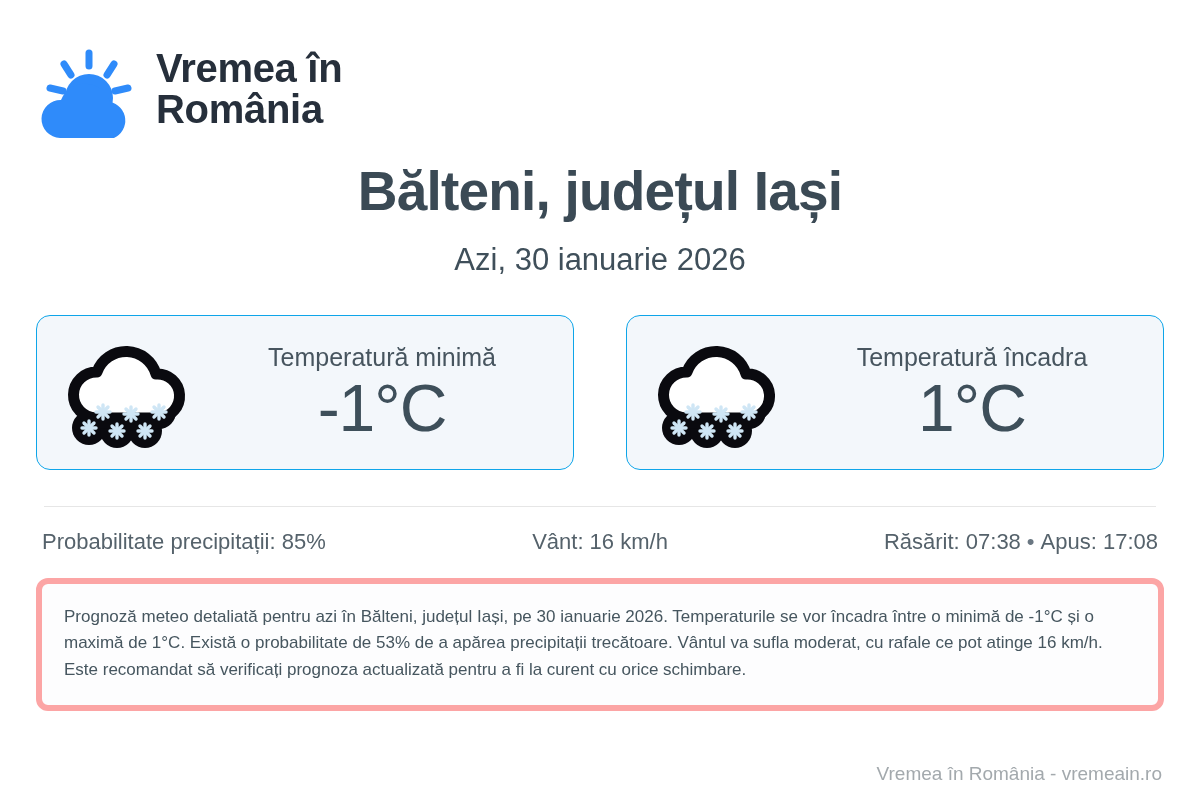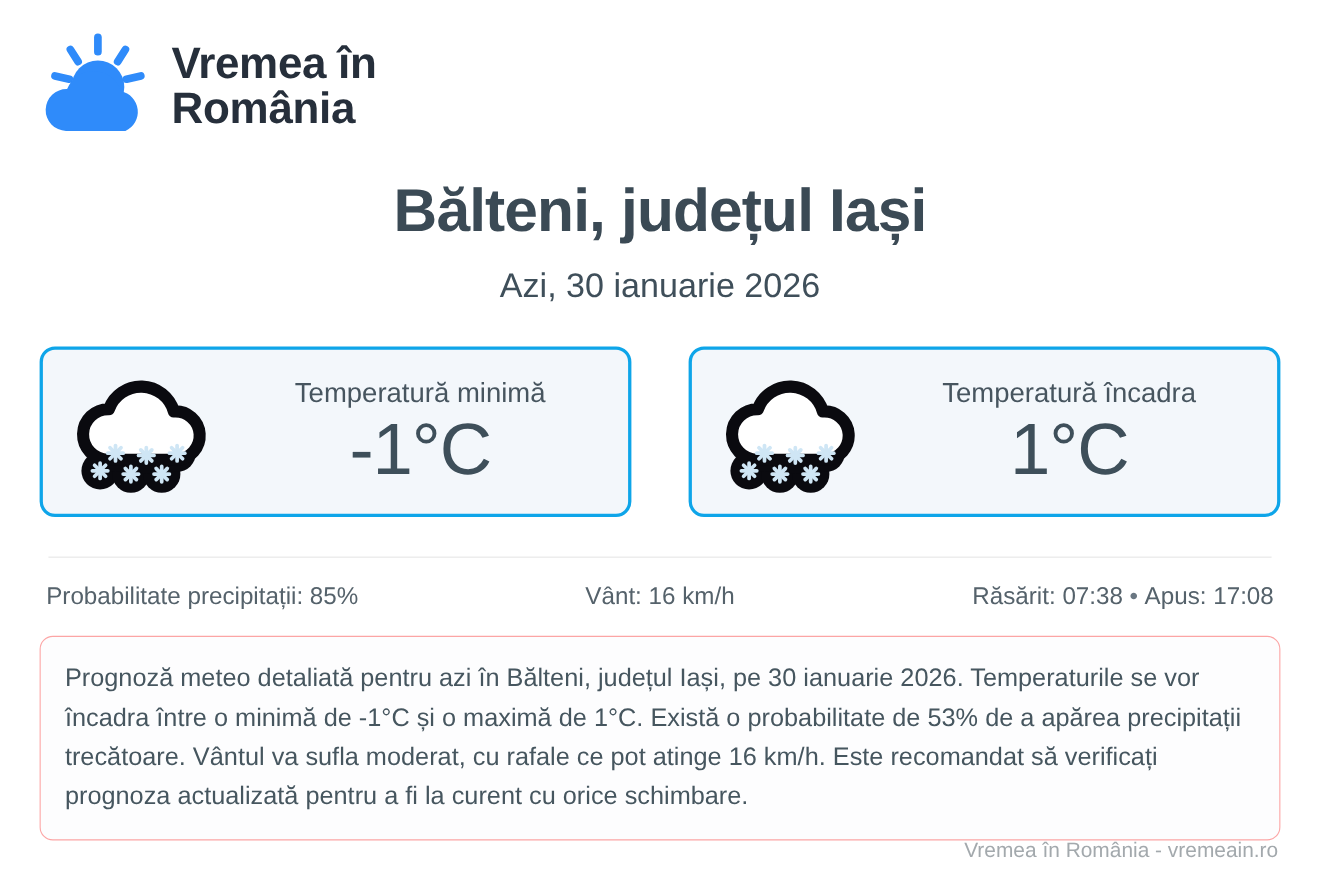--- a/index.html
+++ b/index.html
@@ -19,21 +19,21 @@
     width: 1200px;
     height: 800px;
     box-sizing: border-box;
     padding: 0 36px;
     position: relative;
   }
 
   
   .brand {
     display: flex;
-    align-items: center;
+    align-items: flex-start;
     gap: 16px;
     padding-top: 48px;
     height: 110px;
     box-sizing: border-box;
   }
   .brand-icon {
     width: 104px;
     height: 100px;
     flex: 0 0 104px;
     display: block;
@@ -70,21 +70,21 @@
   .cards {
     display: flex;
     gap: 52px;
     margin-top: 38px;
   }
   .card {
     flex: 1 1 0;
     height: 155px;
     box-sizing: border-box;
     background: #f3f7fb;
-    border: 3px solid #0ea5e9;
+    border: 1px solid #0ea5e9;
     border-radius: 14px;
     display: flex;
     align-items: center;
     padding: 0 20px 0 26px;
     gap: 16px;
   }
   .card-icon {
     width: 138px;
     height: 118px;
     flex: 0 0 138px;
@@ -129,25 +129,25 @@
     white-space: nowrap;
   }
   .stat.left   { text-align: left; }
   .stat.center { text-align: center; }
   .stat.right  { text-align: right; }
   .dot-sep { color: #6a7782; padding: 0 6px; }
 
   
   .desc {
     margin-top: 22px;
-    border: 1px solid #fca5a5;
+    border: 6px solid #fca5a5;
     border-radius: 12px;
     background: #fdfdfe;
     padding: 20px 22px 22px 22px;
-    font-size: 23px;
+    font-size: 17px;
     line-height: 1.55;
     color: #46565f;
   }
 
   
   .footer {
     position: absolute;
     right: 38px;
     bottom: 15px;
     font-size: 19px;

